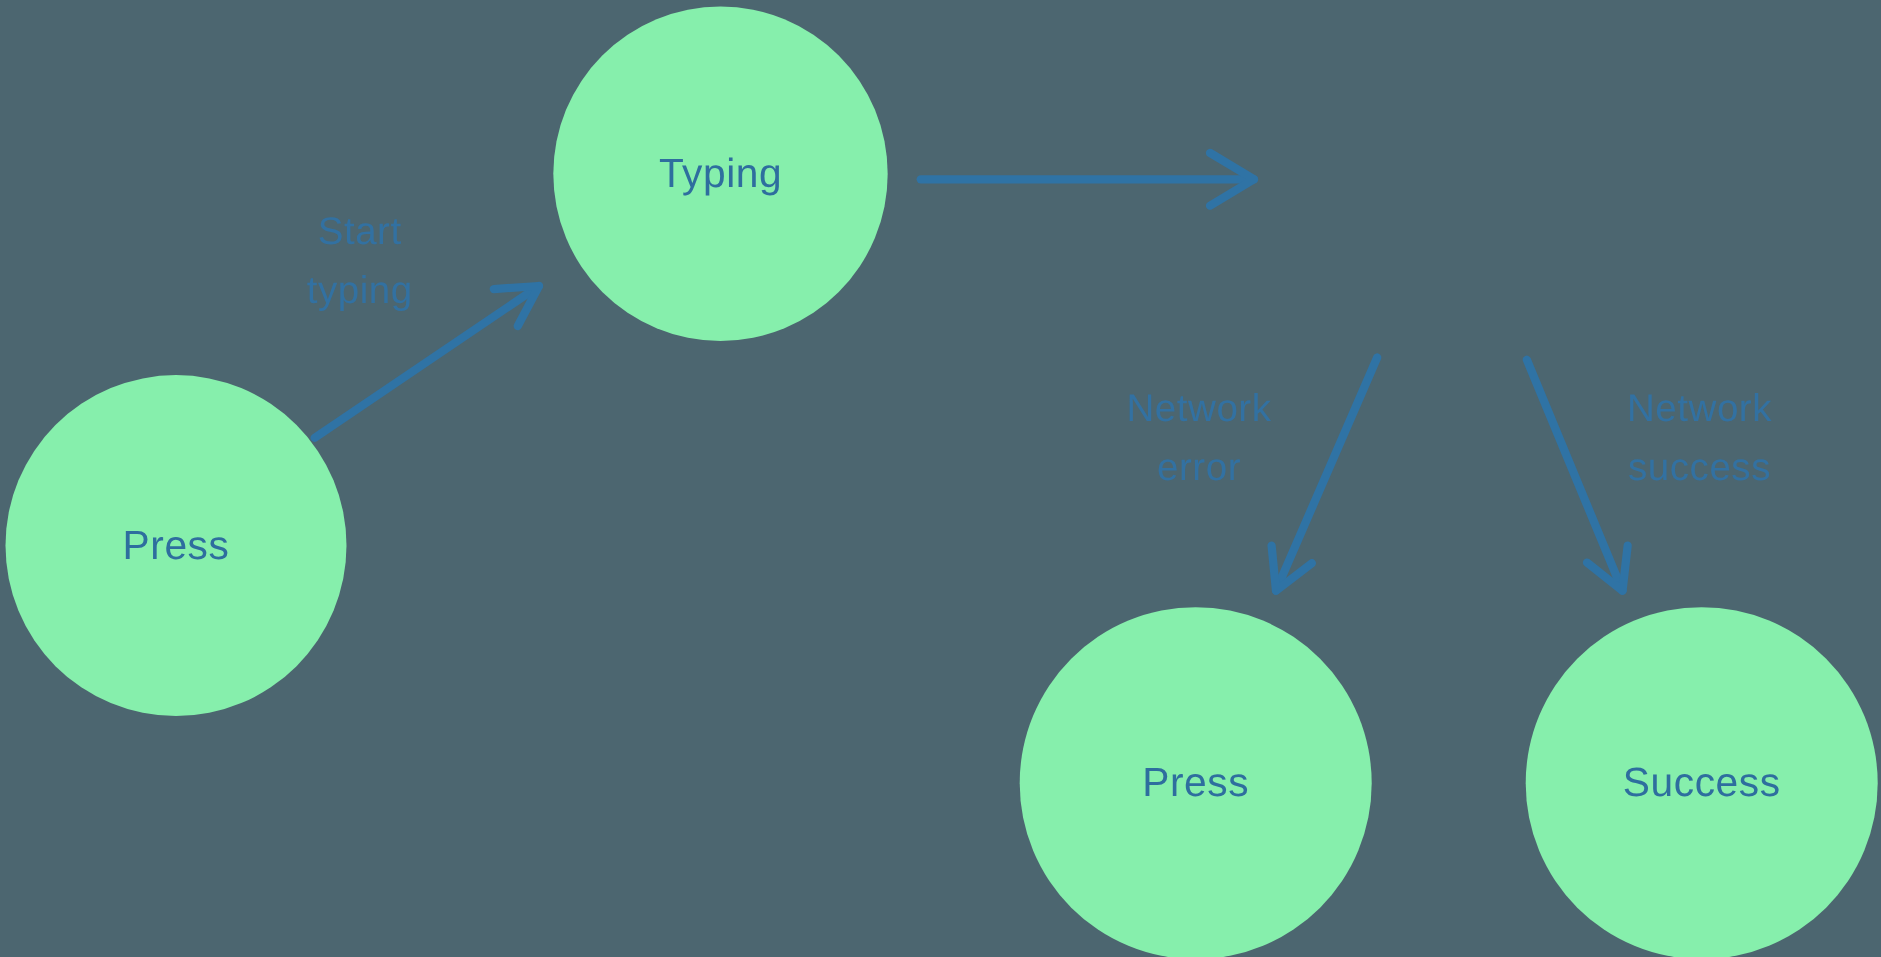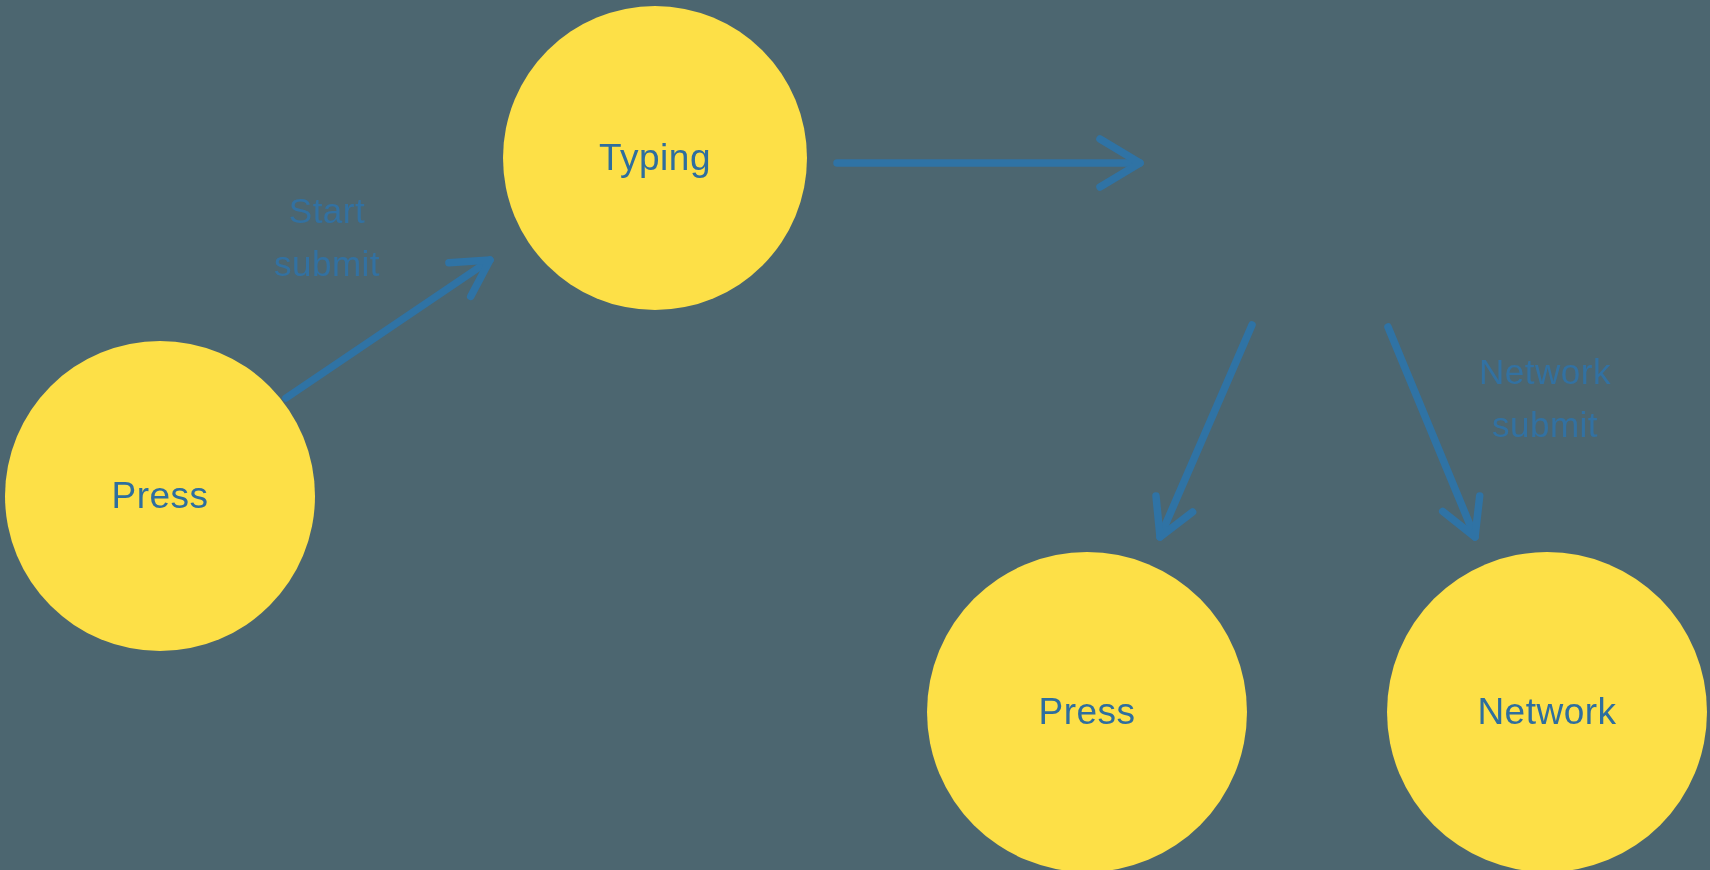--- a/index.html
+++ b/index.html
@@ -11,21 +11,21 @@
   #canvas {
     position: relative;
     width: 1710px;
     height: 870px;
     background: #4c6670;
     overflow: hidden;
   }
   .node {
     position: absolute;
     border-radius: 50%;
-    background: #fde047;
+    background: #86efac;
     display: flex;
     align-items: center;
     justify-content: center;
   }
   .node-label {
     color: #2e6e9e;
     font-size: 37px;
     font-weight: 500;
     letter-spacing: 0.5px;
     text-align: center;
@@ -96,22 +96,23 @@
   <div class="node node-typing">
     <span class="node-label">Typing</span>
   </div>
 
 
   <div class="node node-error">
     <span class="node-label">Press</span>
   </div>
 
   <div class="node node-success">
-    <span class="node-label">Network</span>
+    <span class="node-label">Success</span>
   </div>
 
-  <div class="edge-label edge-label-start-typing">Start submit</div>
+  <div class="edge-label edge-label-start-typing">Start typing</div>
 
 
+  <div class="edge-label edge-label-network-error">Network error</div>
 
-  <div class="edge-label edge-label-network-success">Network submit</div>
+  <div class="edge-label edge-label-network-success">Network success</div>
 
 </div>
 
 </body></html>

